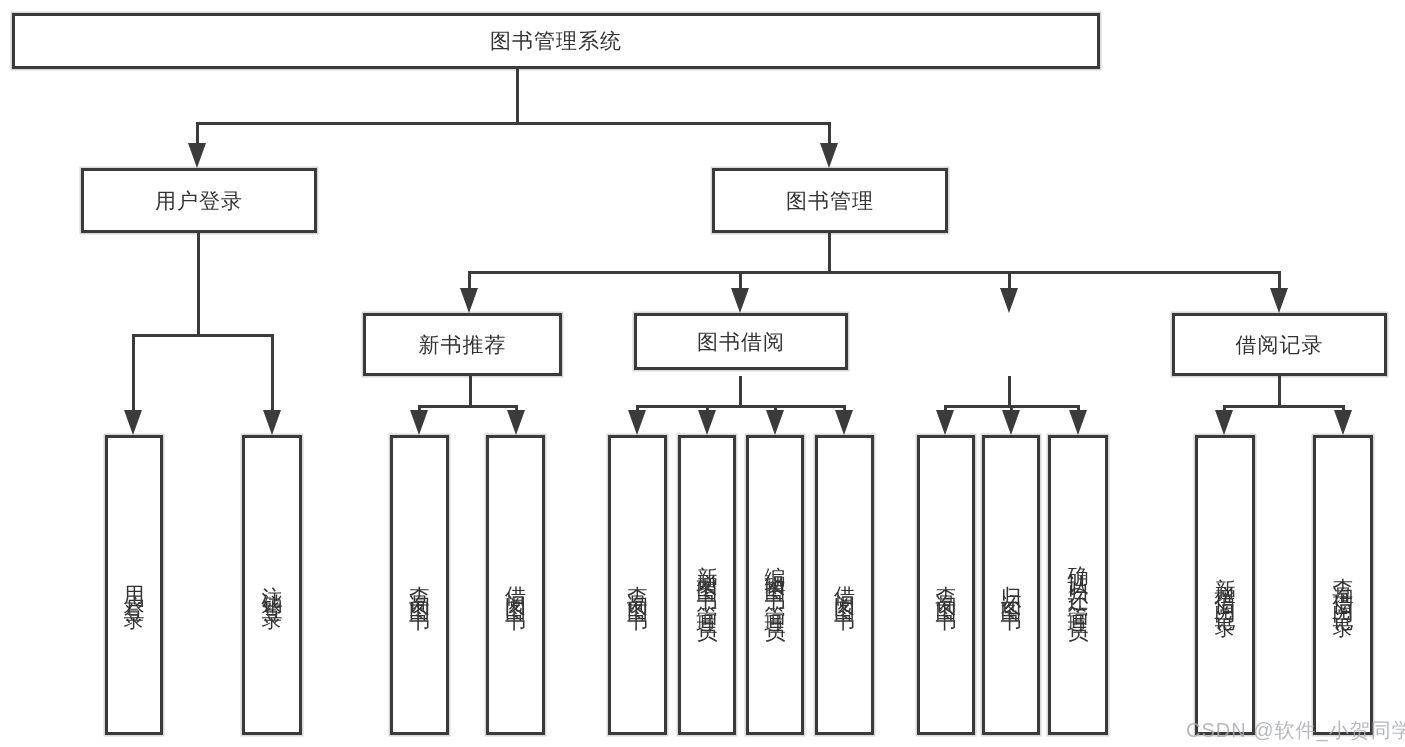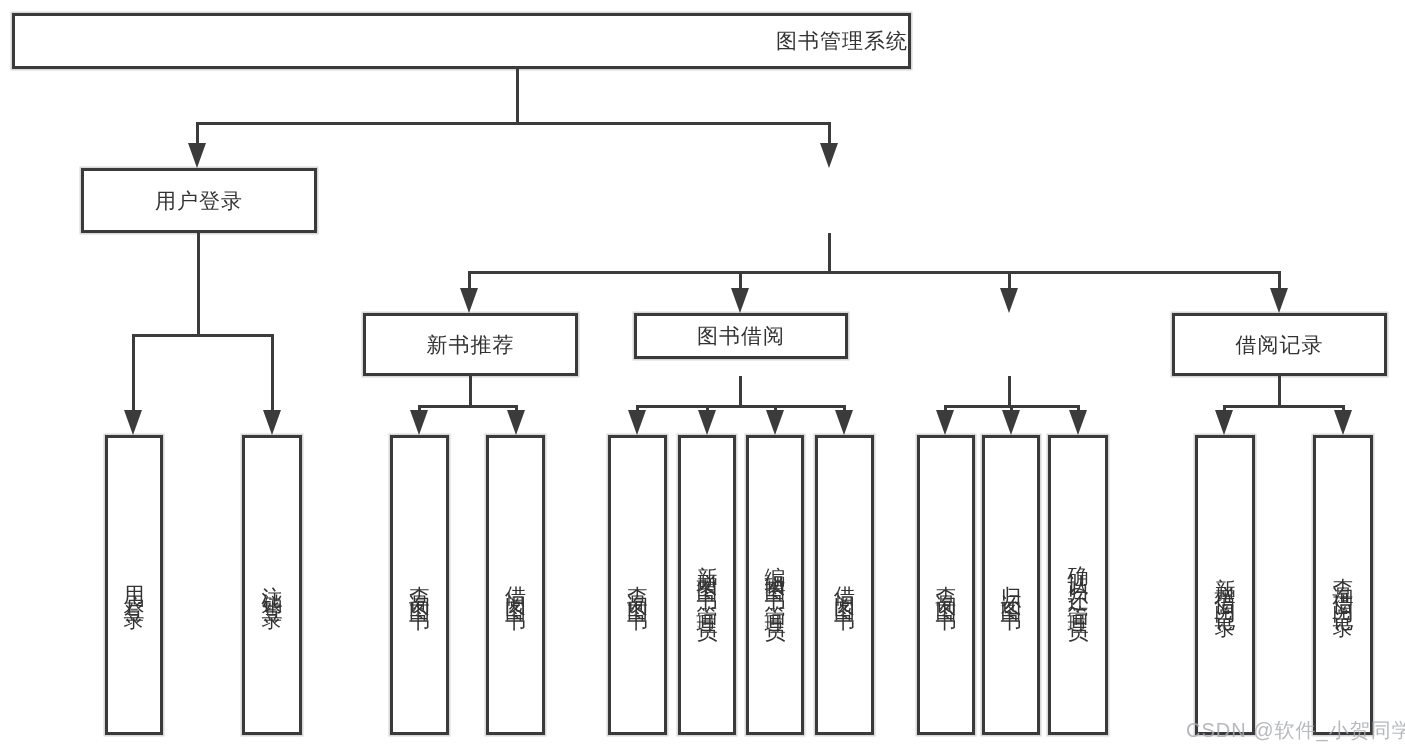--- a/index.html
+++ b/index.html
@@ -80,32 +80,35 @@
     color: rgba(170, 173, 178, 0.85);
     white-space: nowrap;
     z-index: 10;
   }
 </style>
 </head>
 <body>
 
 <div class="canvas">
 
-  <div class="box" style="left:12px; top:13px; width:899px; height:56px;justify-content:flex-end;">
+  <div class="box" style="left:12px; top:13px; width:1088px; height:56px;">
     <span class="lbl">图书管理系统</span>
   </div>
 
   <div class="box" style="left:81px; top:168px; width:236px; height:65px;">
     <span class="lbl">用户登录</span>
   </div>
-
-  <div class="box" style="left:363px; top:313px; width:215px; height:63px;">
+  <div class="box" style="left:712px; top:168px; width:236px; height:65px;">
+    <span class="lbl">图书管理</span>
+  </div>
+
+  <div class="box" style="left:363px; top:313px; width:199px; height:63px;">
     <span class="lbl">新书推荐</span>
   </div>
-  <div class="box" style="left:634px; top:313px; width:214px; height:46px;">
+  <div class="box" style="left:634px; top:313px; width:214px; height:57px;">
     <span class="lbl">图书借阅</span>
   </div>
   <div class="box" style="left:1172px; top:313px; width:215px; height:63px;">
     <span class="lbl">借阅记录</span>
   </div>
 
   <div class="vbox" style="left:105px; width:58px;">
     <span class="vlbl">用户登录</span>
   </div>
   <div class="vbox" style="left:242px; width:60px;">

